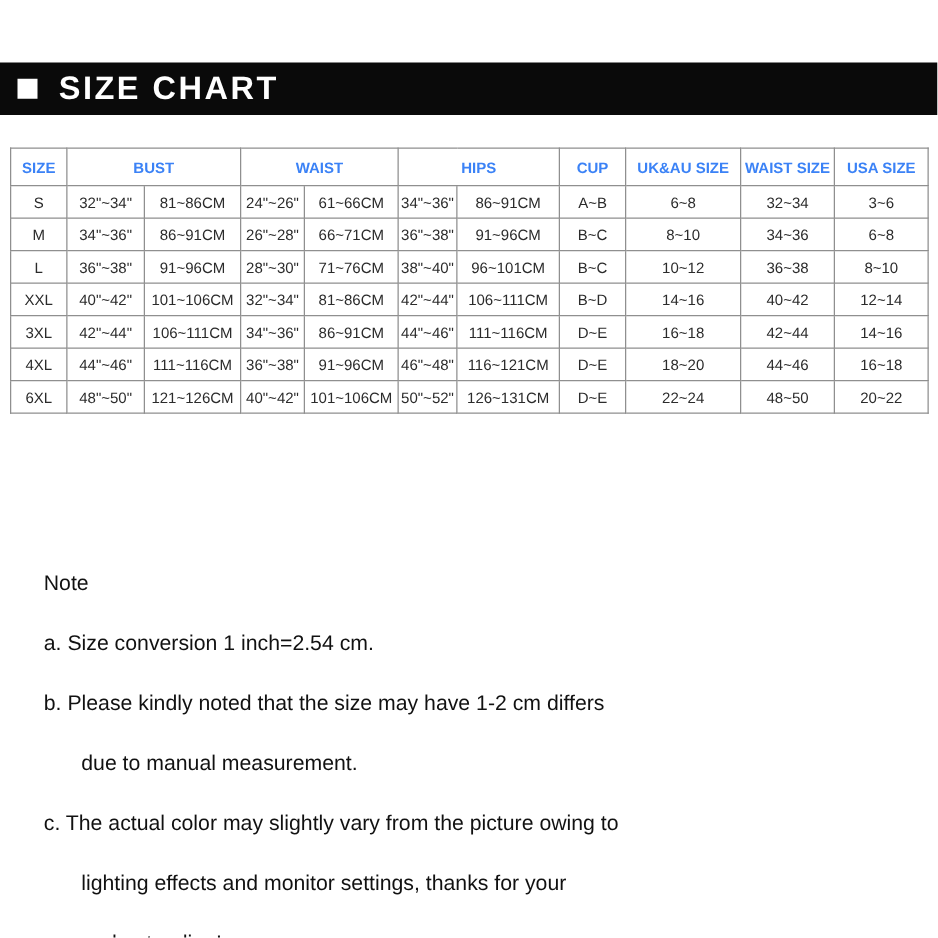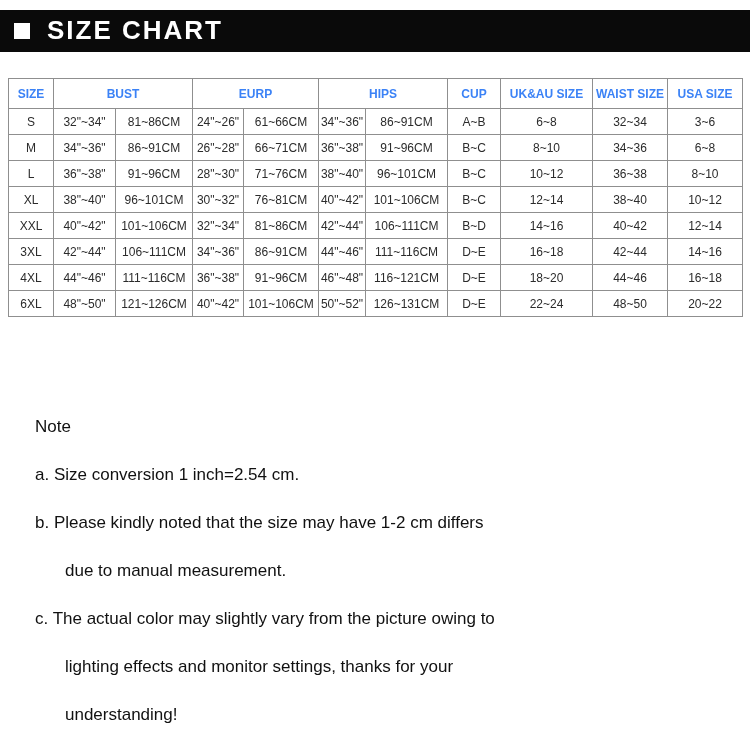--- a/index.html
+++ b/index.html
@@ -8,20 +8,21 @@
     height: 750px;
     background: #ffffff;
     font-family: "Liberation Sans", sans-serif;
     overflow: hidden;
   }
   .page {
     position: relative;
     width: 750px;
     height: 682px;
     background: #ffffff;
+    margin-top: 40px;
   }
 
   
   .title-bar {
     position: absolute;
     top: 10px;
     left: 0;
     width: 750px;
     height: 42px;
     background: #0a0a0a;
@@ -114,21 +115,21 @@
       <col style="width:82px">
         <col style="width:53px">
         <col style="width:92px">
       <col style="width:75px">
         <col style="width:75px">
     </colgroup>
     <thead>
       <tr>
         <th>SIZE</th>
         <th colspan="2">BUST</th>
-        <th colspan="2">EURP</th>
+        <th colspan="2">WAIST</th>
         <th colspan="2">HIPS</th>
         <th>CUP</th>
         <th>UK&amp;AU SIZE</th>
         <th>WAIST SIZE</th>
         <th>USA SIZE</th>
       </tr>
     </thead>
     <tbody id="size-table-body">
         <tr>
           <td>S</td>
@@ -163,33 +164,20 @@
           <td>28"~30"</td>
           <td>71~76CM</td>
           <td>38"~40"</td>
           <td>96~101CM</td>
           <td>B~C</td>
           <td>10~12</td>
           <td>36~38</td>
           <td>8~10</td>
         </tr>
         <tr>
-          <td>XL</td>
-          <td>38"~40"</td>
-          <td>96~101CM</td>
-          <td>30"~32"</td>
-          <td>76~81CM</td>
-          <td>40"~42"</td>
-          <td>101~106CM</td>
-          <td>B~C</td>
-          <td>12~14</td>
-          <td>38~40</td>
-          <td>10~12</td>
-        </tr>
-        <tr>
           <td>XXL</td>
           <td>40"~42"</td>
           <td>101~106CM</td>
           <td>32"~34"</td>
           <td>81~86CM</td>
           <td>42"~44"</td>
           <td>106~111CM</td>
           <td>B~D</td>
           <td>14~16</td>
           <td>40~42</td>

